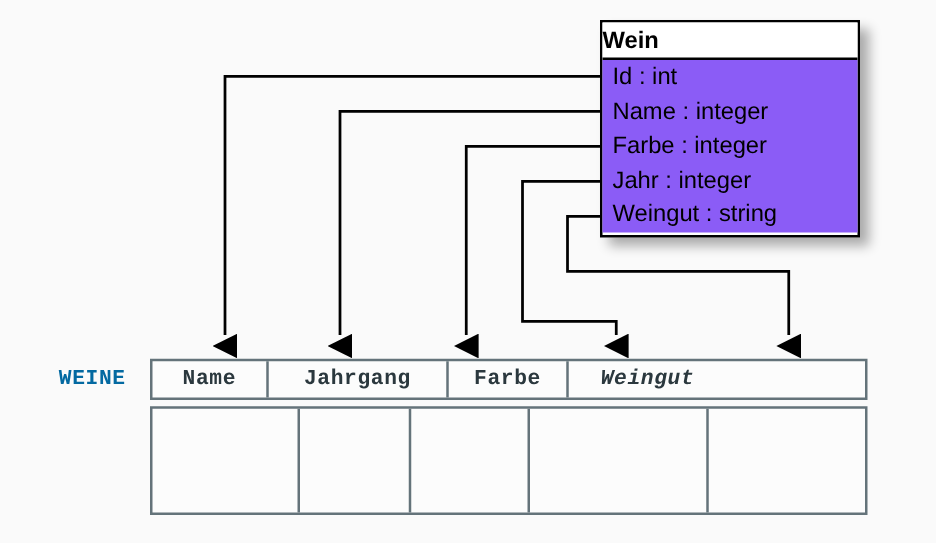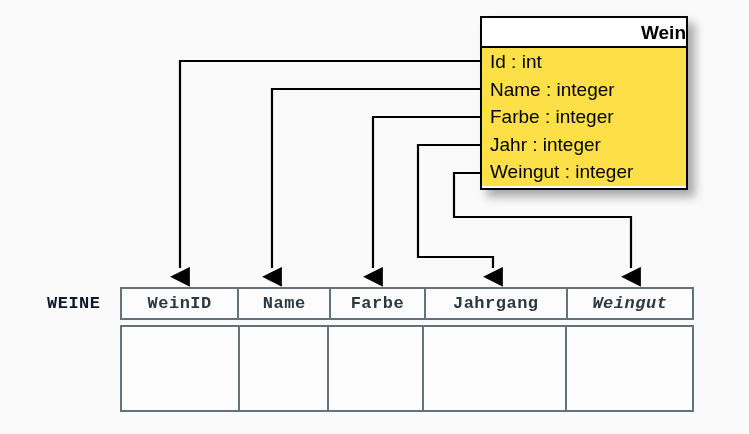--- a/index.html
+++ b/index.html
@@ -39,53 +39,53 @@
     height: 174px;
     background: #ffffff;
     border: 2.5px solid #000000;
     box-sizing: border-box;
     box-shadow: 7px 7px 9px rgba(0,0,0,0.32);
     z-index: 5;
   }
   #class-title {
     height: 30px;
     line-height: 30px;
-    text-align: right;
+    text-align: left;
     font-weight: bold;
     font-size: 19px;
     color: #000;
     border-bottom: 2.5px solid #000;
     box-sizing: border-box;
     background: #fff;
   }
   #class-attrs {
     padding: 0;
     margin: 0;
-    background: #fde047;
+    background: #8b5cf6;
   }
   .attr {
     height: 27.5px;
     line-height: 27.5px;
     font-size: 19px;
     color: #000;
     padding-left: 8px;
     white-space: nowrap;
     overflow: hidden;
   }
 
   
   #table-label {
     position: absolute;
     left: 47px;
     top: 294px;
     font-family: "Liberation Mono", "DejaVu Sans Mono", monospace;
     font-weight: bold;
     font-size: 17px;
     letter-spacing: 0.5px;
-    color: #0f172a;
+    color: #0369a1;
     z-index: 4;
   }
   #head-row {
     position: absolute;
     left: 120px;
     top: 287px;
     width: 574px;
     height: 33px;
     border: 2px solid #64737a;
     box-sizing: border-box;
@@ -151,31 +151,30 @@
     </g>
   </svg>
 
   <div id="class-box">
     <div id="class-title">Wein</div>
     <div id="class-attrs">
       <div class="attr">Id : int</div>
       <div class="attr">Name : integer</div>
       <div class="attr">Farbe : integer</div>
       <div class="attr">Jahr : integer</div>
-      <div class="attr">Weingut : integer</div>
+      <div class="attr">Weingut : string</div>
     </div>
   </div>
 
   <div id="table-label">WEINE</div>
 
   <div id="head-row">
-    <div class="hcell" style="width:119px">WeinID</div>
     <div class="hcell" style="width:93px">Name</div>
+    <div class="hcell" style="width:144px">Jahrgang</div>
     <div class="hcell" style="width:96px">Farbe</div>
-    <div class="hcell" style="width:144px">Jahrgang</div>
     <div class="hcell" style="width:126px">Weingut</div>
   </div>
 
   <div id="body-row">
     <div class="bcell" style="width:119px"></div>
     <div class="bcell" style="width:89px"></div>
     <div class="bcell" style="width:96px"></div>
     <div class="bcell" style="width:144px"></div>
     <div class="bcell" style="width:126px"></div>
   </div>

